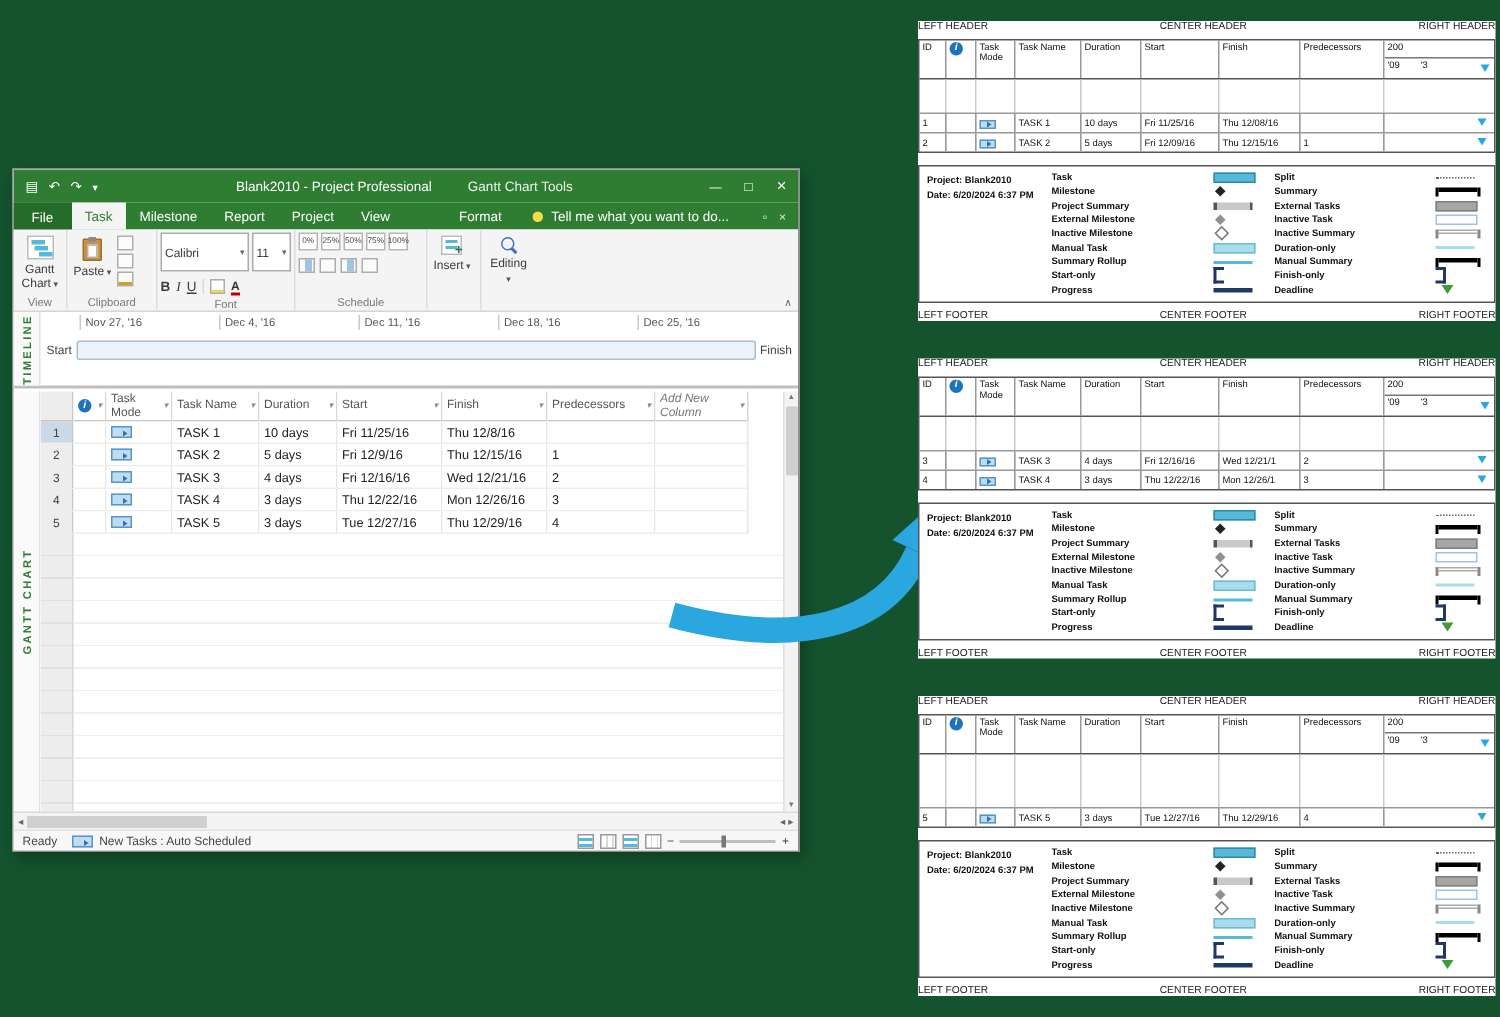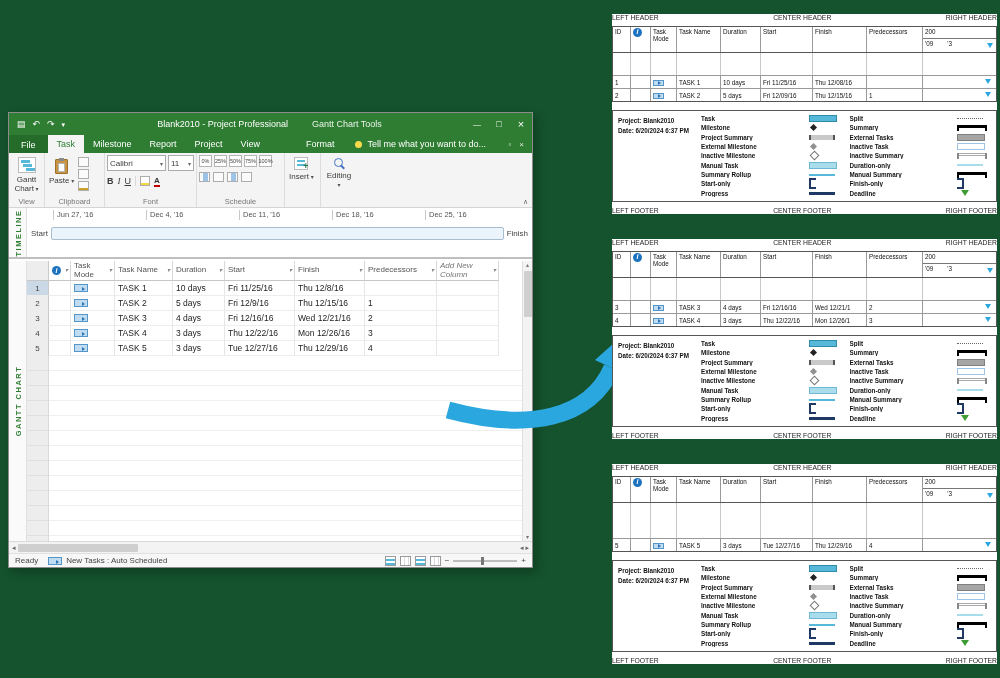--- a/index.html
+++ b/index.html
@@ -47,21 +47,21 @@
 .mi{width:11px;height:10px;border:1px solid #ADADAD;background:#FBFBFB;display:block;}
 .mi.painter{background:linear-gradient(#FBFBFB 0 6px,#C9A227 6px);}
 .mi.blue{background:linear-gradient(90deg,#FBFBFB 0 3px,#9DC3E6 3px 8px,#FBFBFB 8px);}
 .ic-gantt{width:18px;height:16px;background:#fff;border:1px solid #BBBBBB;position:relative;}
 .ic-gantt::before{content:'';position:absolute;left:2px;top:2px;width:9px;height:3px;background:#56B9D9;box-shadow:2px 4px 0 #56B9D9,5px 8px 0 #56B9D9;}
 .ic-paste{width:13px;height:15px;background:#C89343;border:1px solid #9C712C;border-radius:1px;position:relative;margin-top:2px;}
 .ic-paste::before{content:'';position:absolute;left:2px;top:3px;right:2px;bottom:1px;background:#fff;border:1px solid #B5B5B5;}
 .ic-paste::after{content:'';position:absolute;left:3px;top:-2px;width:5px;height:3px;background:#8A8A8A;}
 .fontcol{display:flex;flex-direction:column;width:100%;}
 .fontrow{display:flex;gap:2px;}
-.combo{border:1px solid #ABABAB;background:#fff;display:flex;align-items:center;height:16px;padding:0 2px;font-size:8px;}
+.combo{border:1px solid #ABABAB;background:#fff;display:flex;align-items:center;height:26px;padding:0 2px;font-size:8px;}
 .combo .cv{flex:1;overflow:hidden;white-space:nowrap;}
 .combo::after{content:"▾";font-size:6px;color:#666;margin-left:2px;}
 .fmtbtns{display:flex;gap:4px;align-items:center;height:14px;margin-top:3px;}
 .fb{font-size:9px;line-height:11px;}
 .fb.b{font-weight:bold;}
 .fb.i{font-style:italic;font-family:"Liberation Serif",serif;}
 .fb.u{text-decoration:underline;}
 .sep{width:1px;height:10px;background:#D9D9D9;display:inline-block;}
 .hl{width:10px;height:10px;border:1px solid #ADADAD;background:linear-gradient(#fff 0 6px,#F6D642 6px);display:inline-block;}
 .fc{display:inline-block;border-bottom:2px solid #C00000;height:11px;}
@@ -320,21 +320,21 @@
       </div>
       <span class="ribchev"></span>
     </div>
 
     <div class="tlband">
       <div class="sidestrip">
         <span class="vlabel">TIMELINE</span>
       </div>
       <div class="tlbody">
         <div class="tldates">
-          <span class="tld">Jun 27, '16</span>
+          <span class="tld">Nov 27, '16</span>
           <span class="tld">Dec 4, '16</span>
           <span class="tld">Dec 11, '16</span>
           <span class="tld">Dec 18, '16</span>
           <span class="tld">Dec 25, '16</span>
         </div>
         <div class="tlbarrow">
           <span>Start</span>
           <div class="tlbar"></div>
           <span>Finish</span>
         </div>

